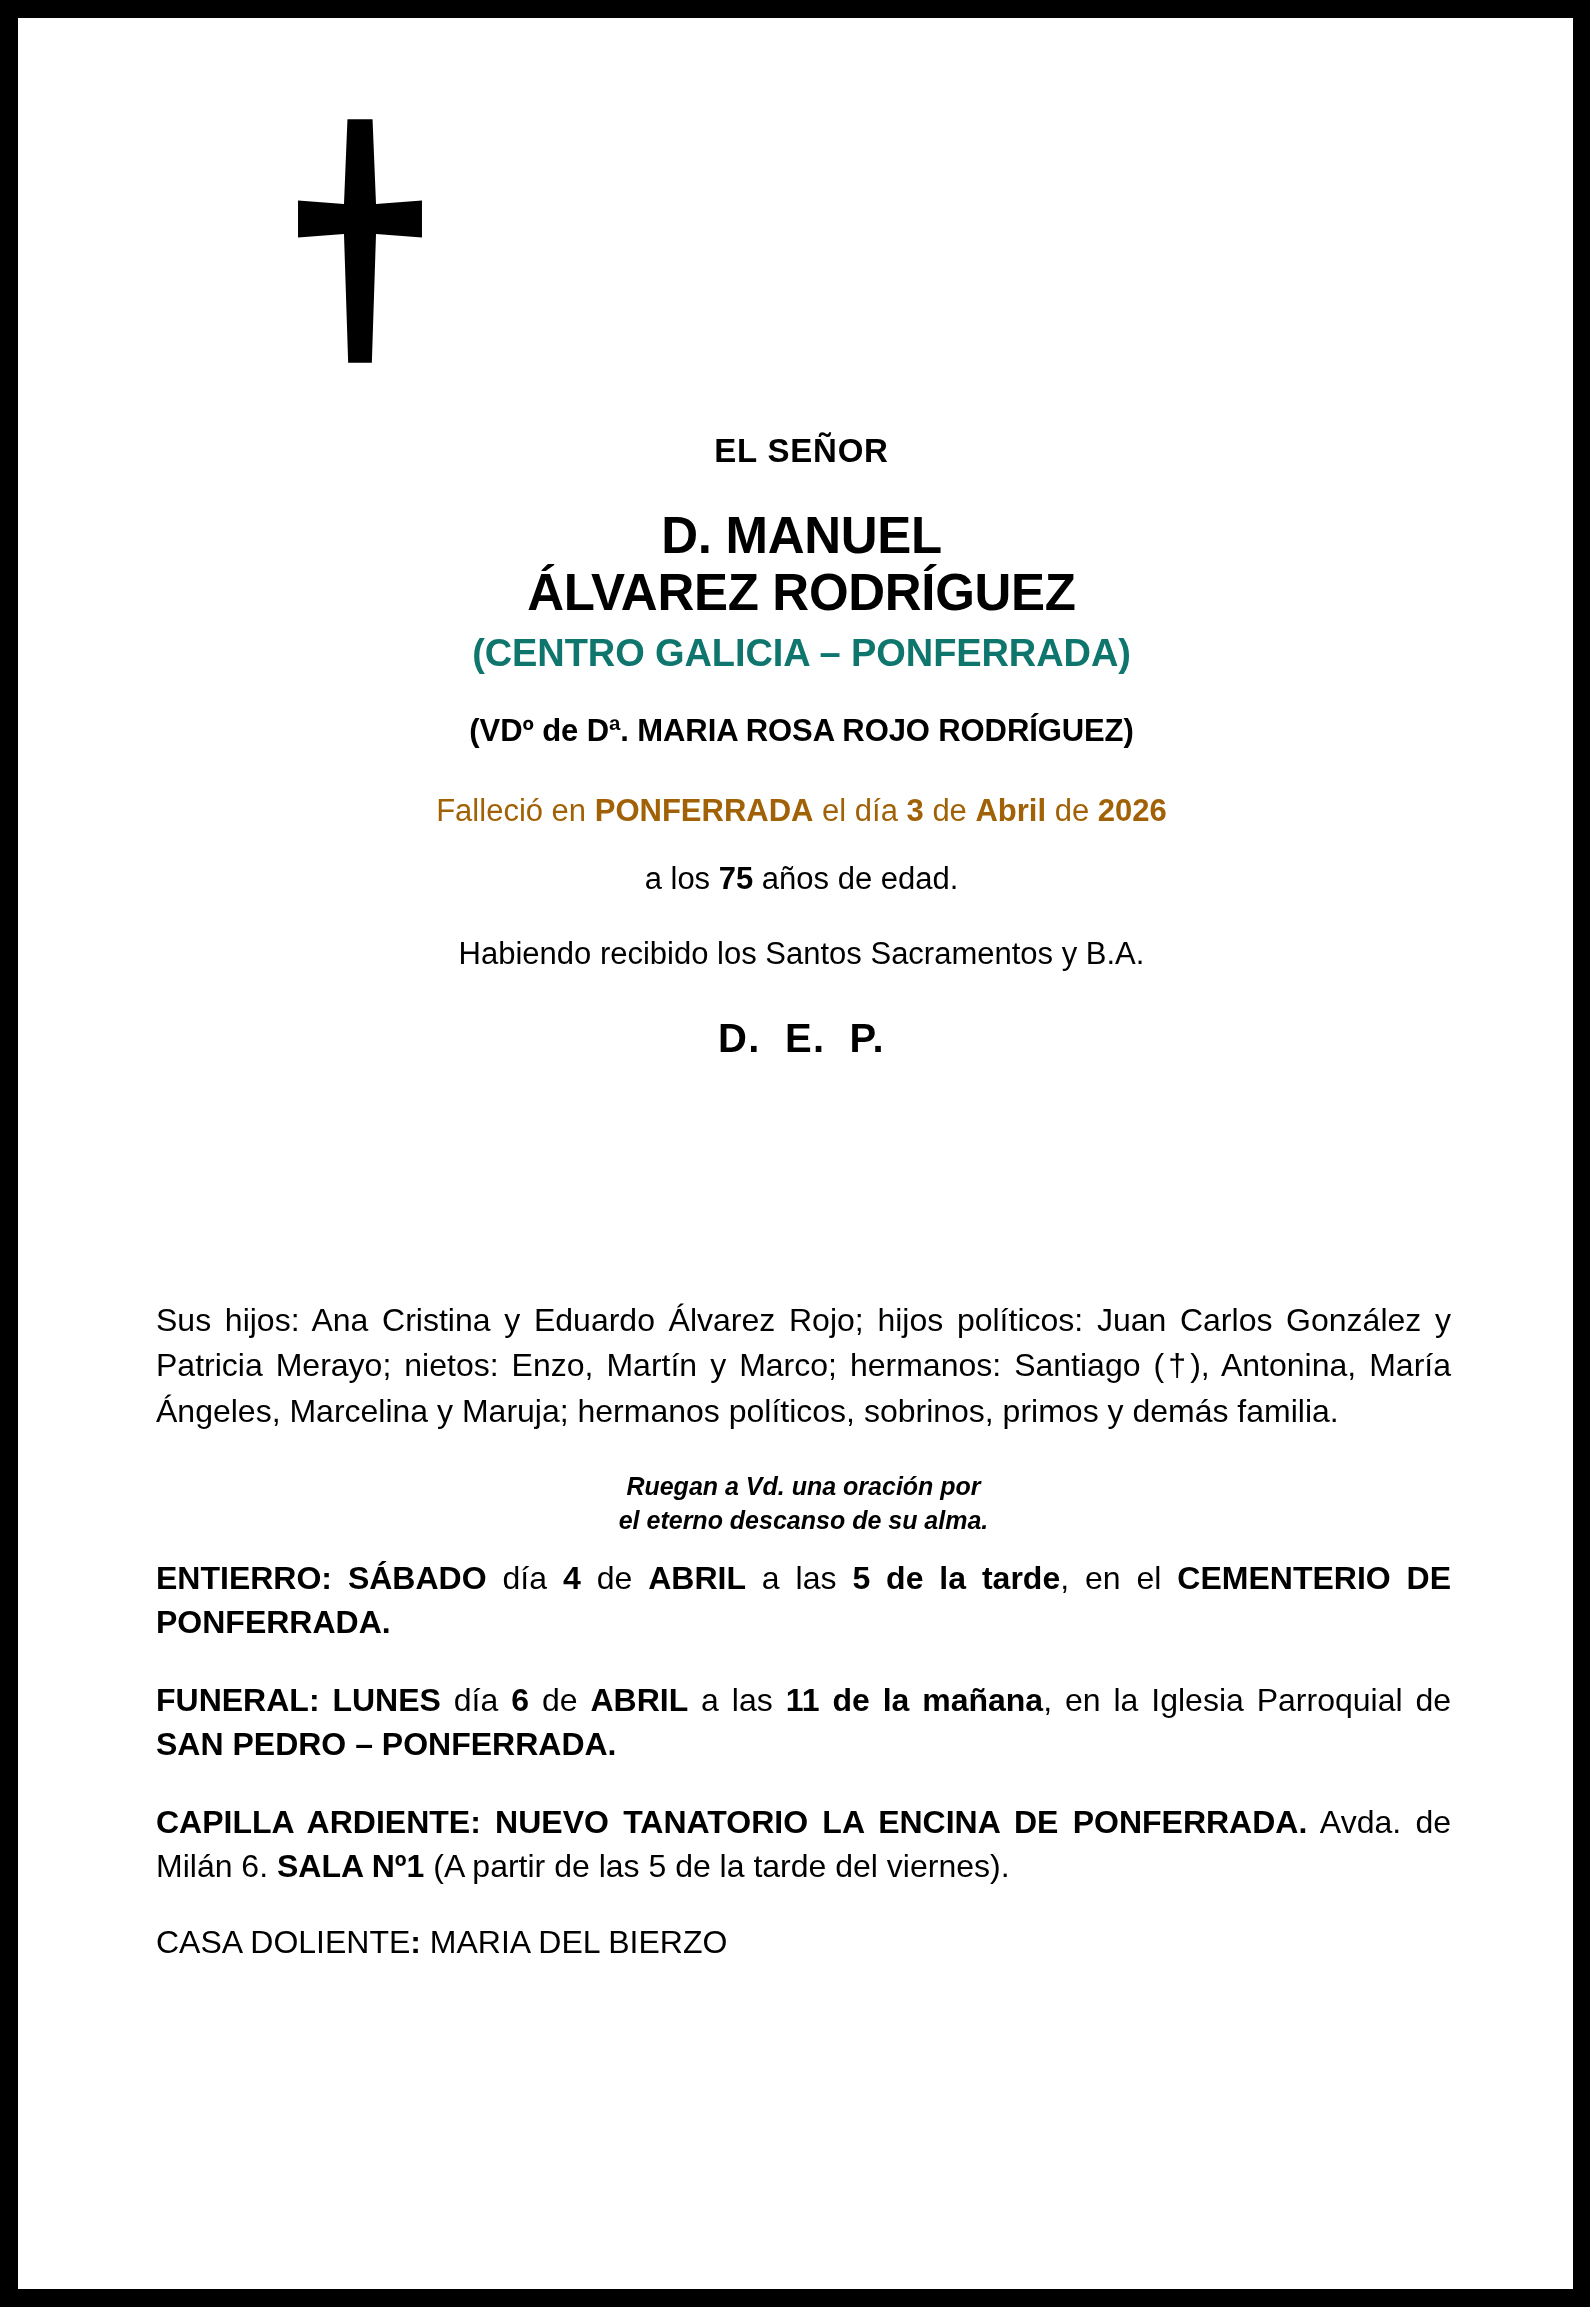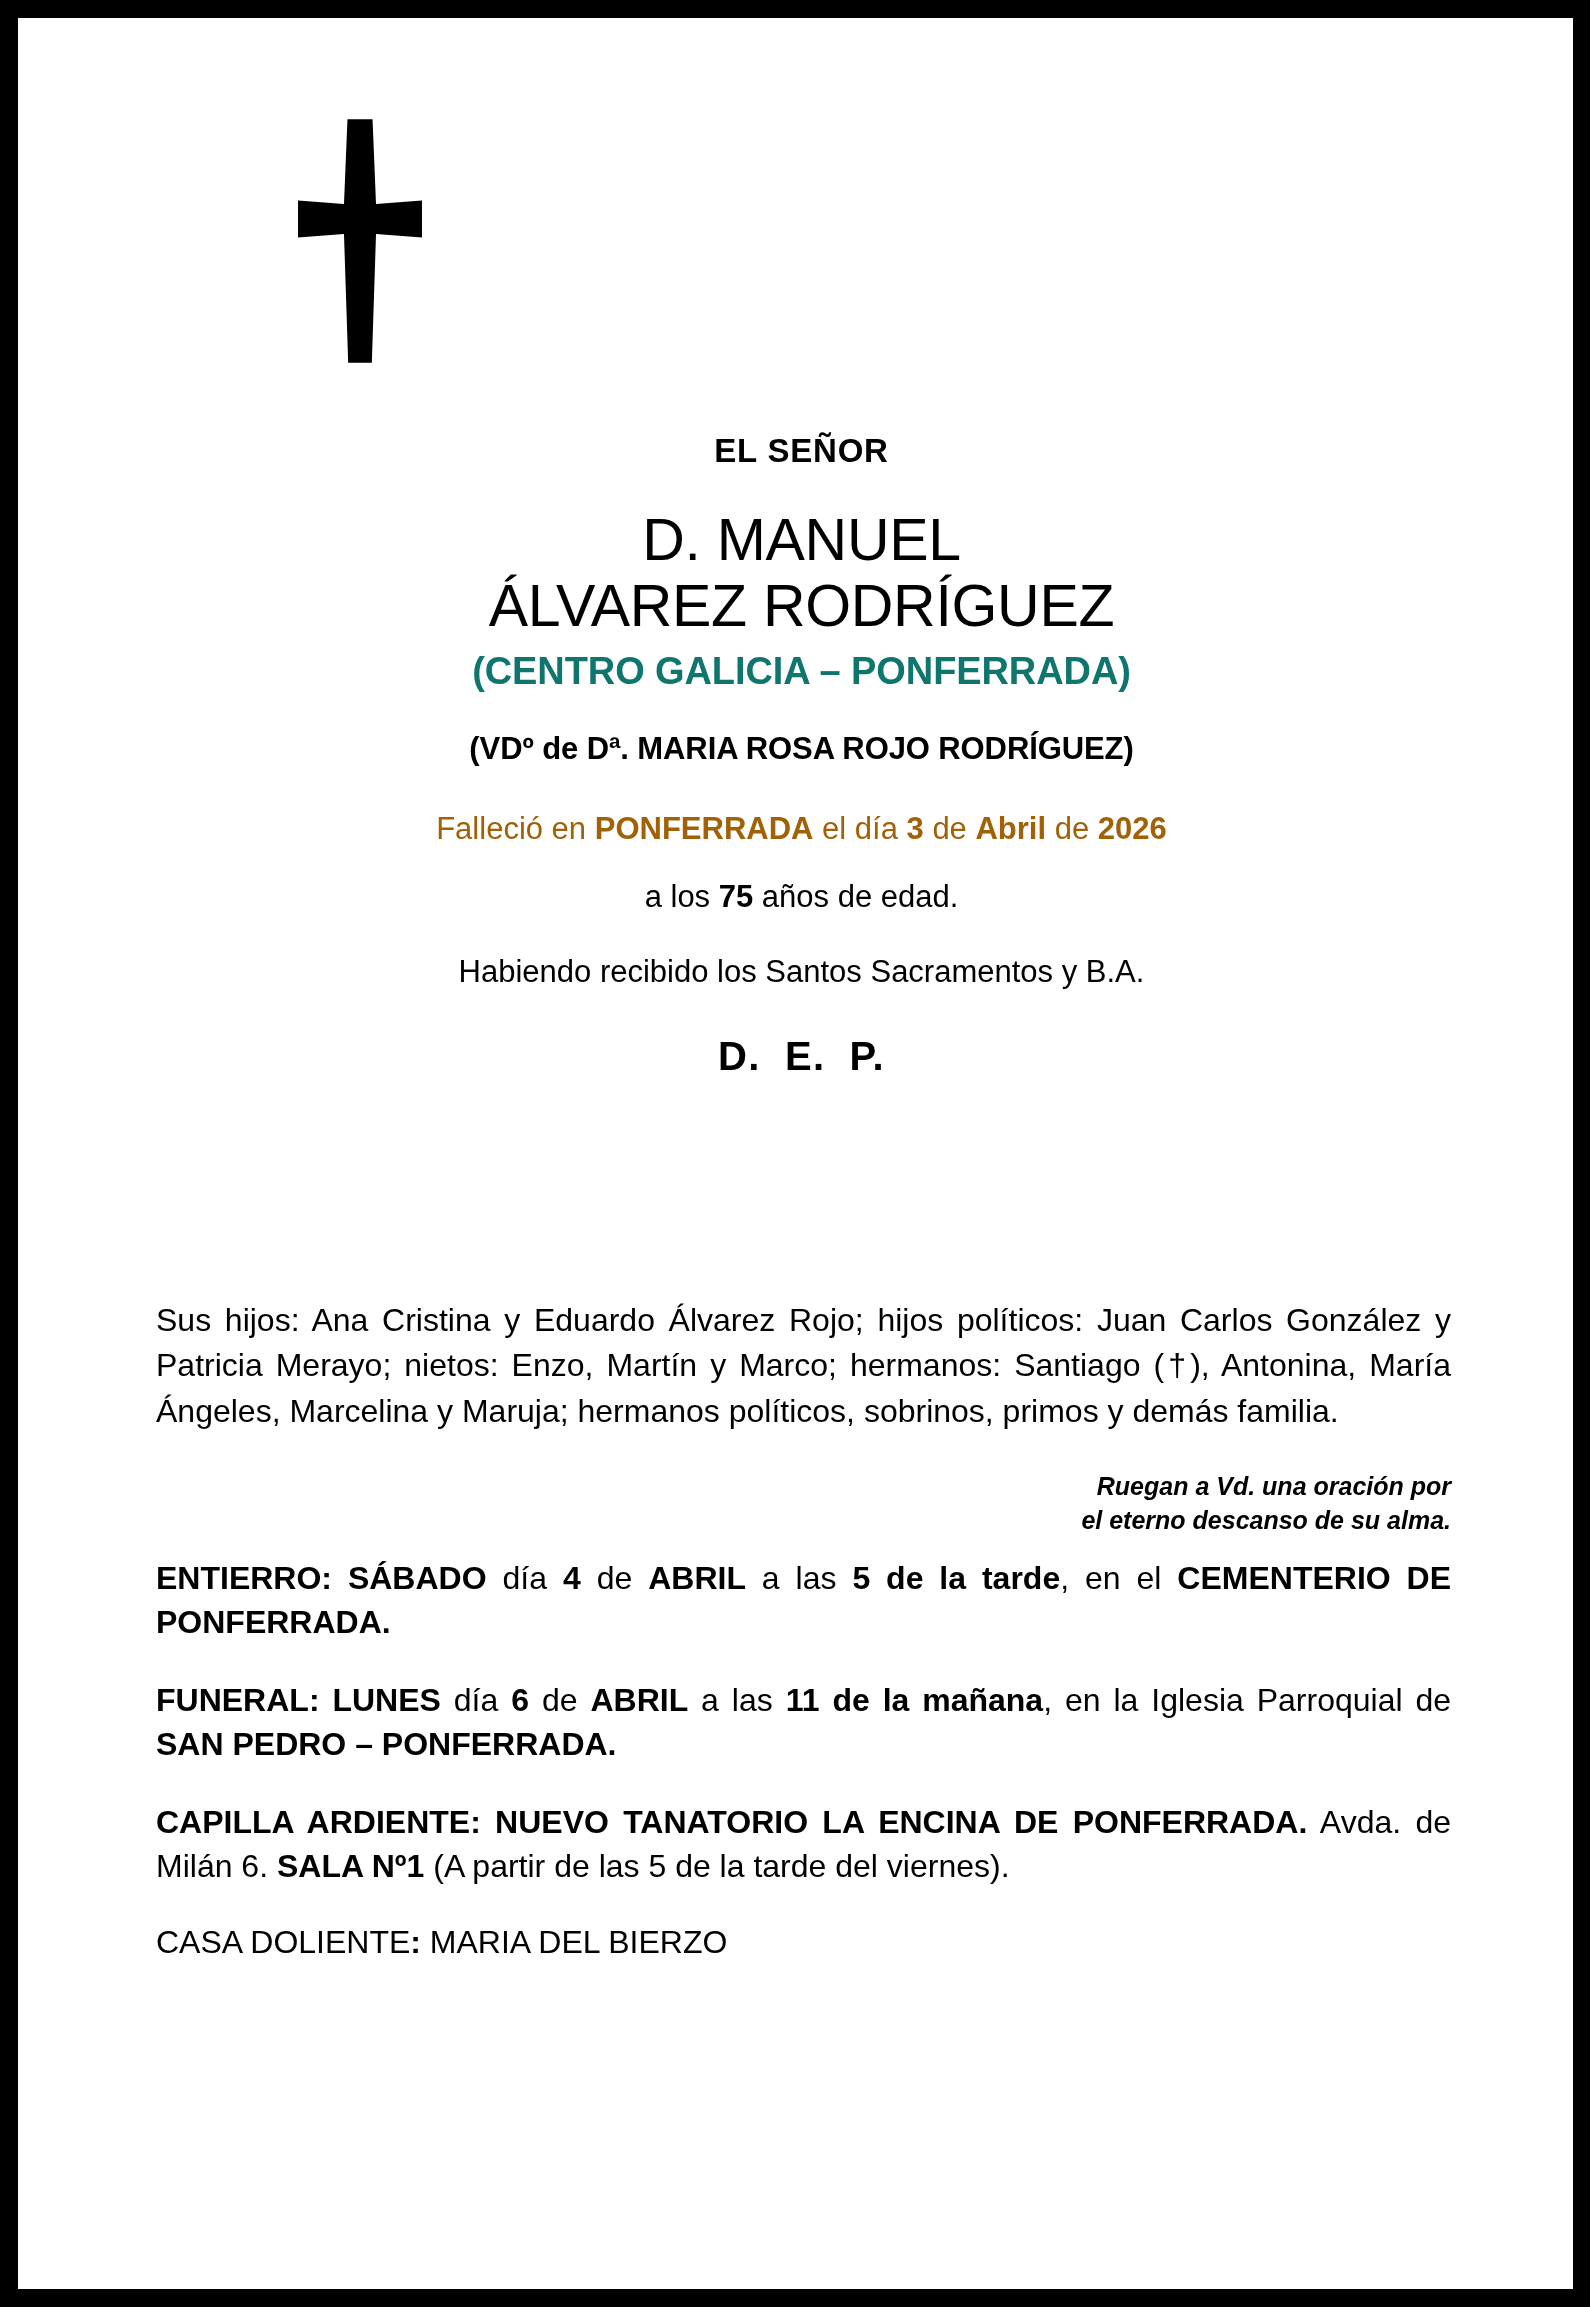--- a/index.html
+++ b/index.html
@@ -51,22 +51,22 @@
   .el-senor {
     font-size: 33px;
     font-weight: 700;
     letter-spacing: 0.8px;
     color: #000;
     line-height: 1.1;
   }
 
   .deceased-name {
     margin-top: 38px;
-    font-size: 59px;
-    font-weight: 400;
+    font-size: 51px;
+    font-weight: 700;
     line-height: 1.12;
     letter-spacing: -0.3px;
     color: #000;
   }
 
   .affiliation {
     margin-top: 9.8px;
     font-size: 38px;
     font-weight: 700;
     letter-spacing: -0.1px;
@@ -129,21 +129,21 @@
     font-weight: 400;
     line-height: 1.42;
     text-align: justify;
     text-align-last: left;
     color: #000;
     margin: 0;
   }
 
   .prayer {
     margin-top: 36px;
-    text-align: right;
+    text-align: center;
     font-size: 25px;
     font-weight: 700;
     font-style: italic;
     line-height: 1.34;
     color: #000;
   }
 
   .event-para {
     font-size: 32px;
     font-weight: 400;

